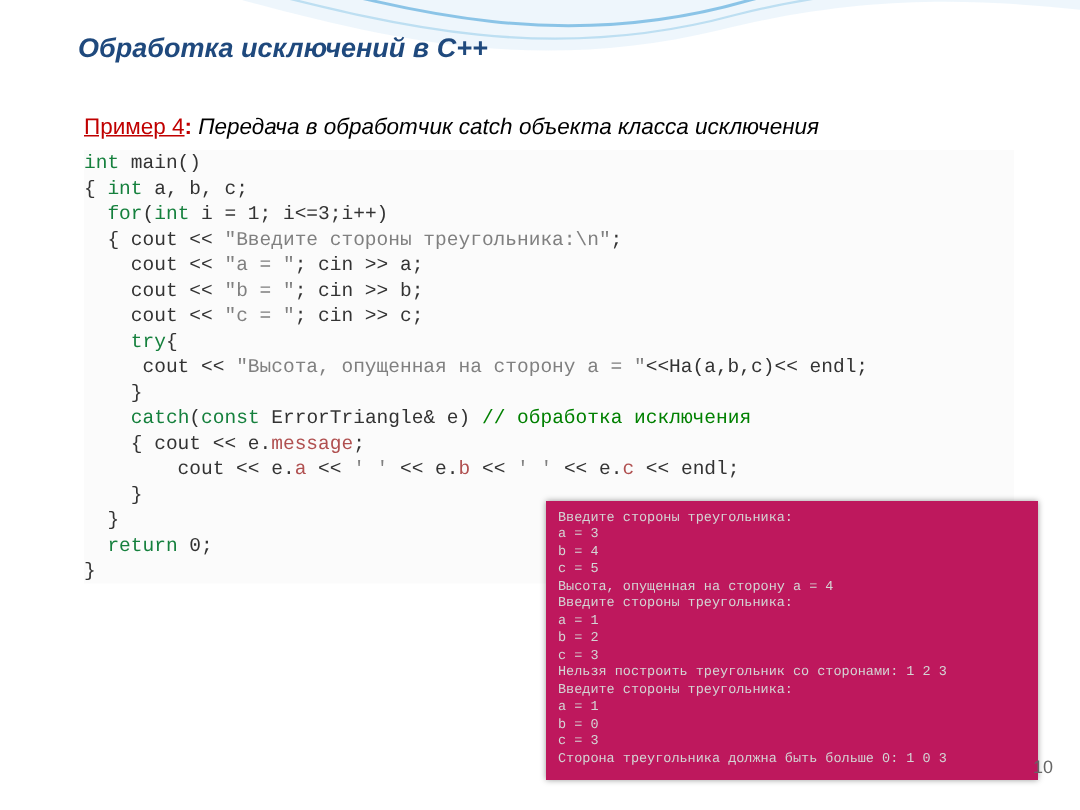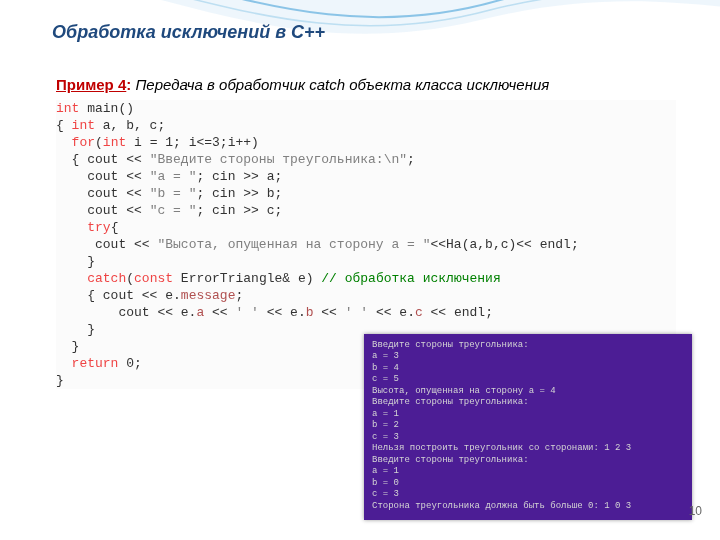--- a/index.html
+++ b/index.html
@@ -32,49 +32,49 @@
   .example-line {
     position: absolute;
     top: 76px;
     left: 56px;
     font-size: 15px;
     z-index: 2;
   }
   .example-label {
     color: #c00000;
     text-decoration: underline;
-    font-weight: bold;
+    font-weight: normal;
   }
   .example-colon { color: #c00000; font-weight: bold; }
   .example-text { color: #000; font-style: italic; }
   .code-block {
     position: absolute;
     top: 100px;
     left: 56px;
     width: 620px;
     font-family: "Courier New", monospace;
     font-size: 13px;
     line-height: 17px;
     color: #333;
     z-index: 2;
     white-space: pre;
     background: #fbfbfb;
   }
-  .kw   { color: #ef4444; }
+  .kw   { color: #15803d; }
   .str  { color: #808080; }
   .chr  { color: #808080; }
   .memb { color: #b05050; text-align: right; }
   .cmt  { color: #008000; }
 
   .console {
     position: absolute;
     right: 28px;
     bottom: 20px;
     width: 312px;
-    background: #4c1d95;
+    background: #be185d;
     color: #d4d4d4;
     font-family: Consolas, "Courier New", monospace;
     font-size: 9px;
     line-height: 11.5px;
     padding: 6px 8px 8px 8px;
     box-shadow: 0 0 4px rgba(0,0,0,0.4);
     z-index: 3;
     white-space: pre;
   }
   .page-num {

